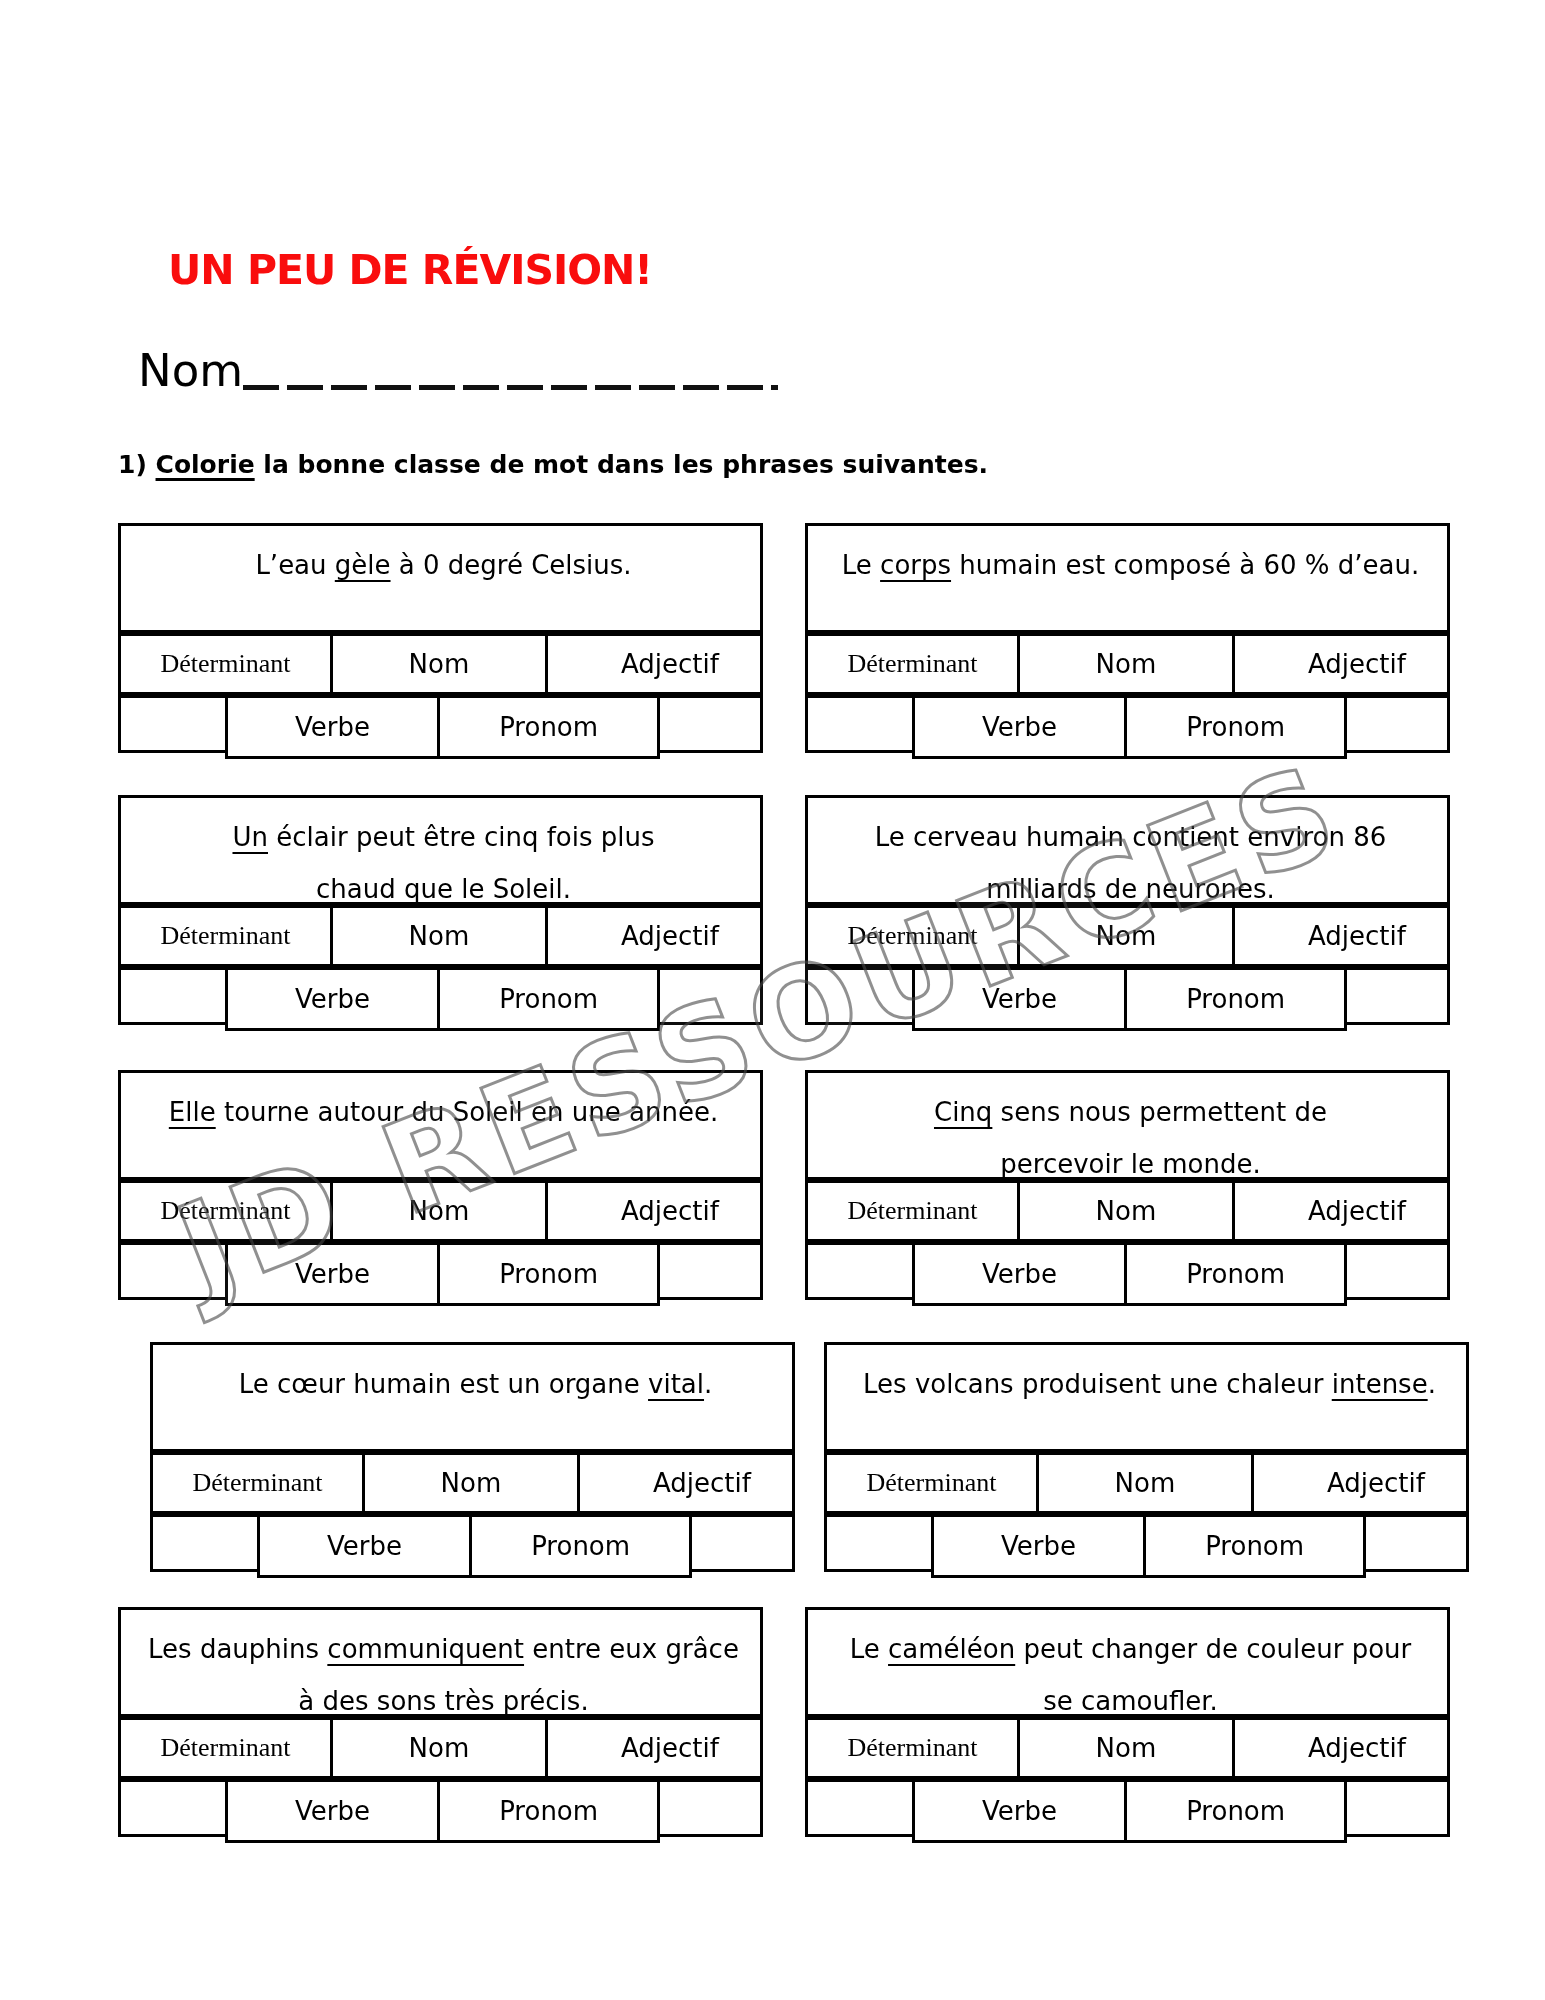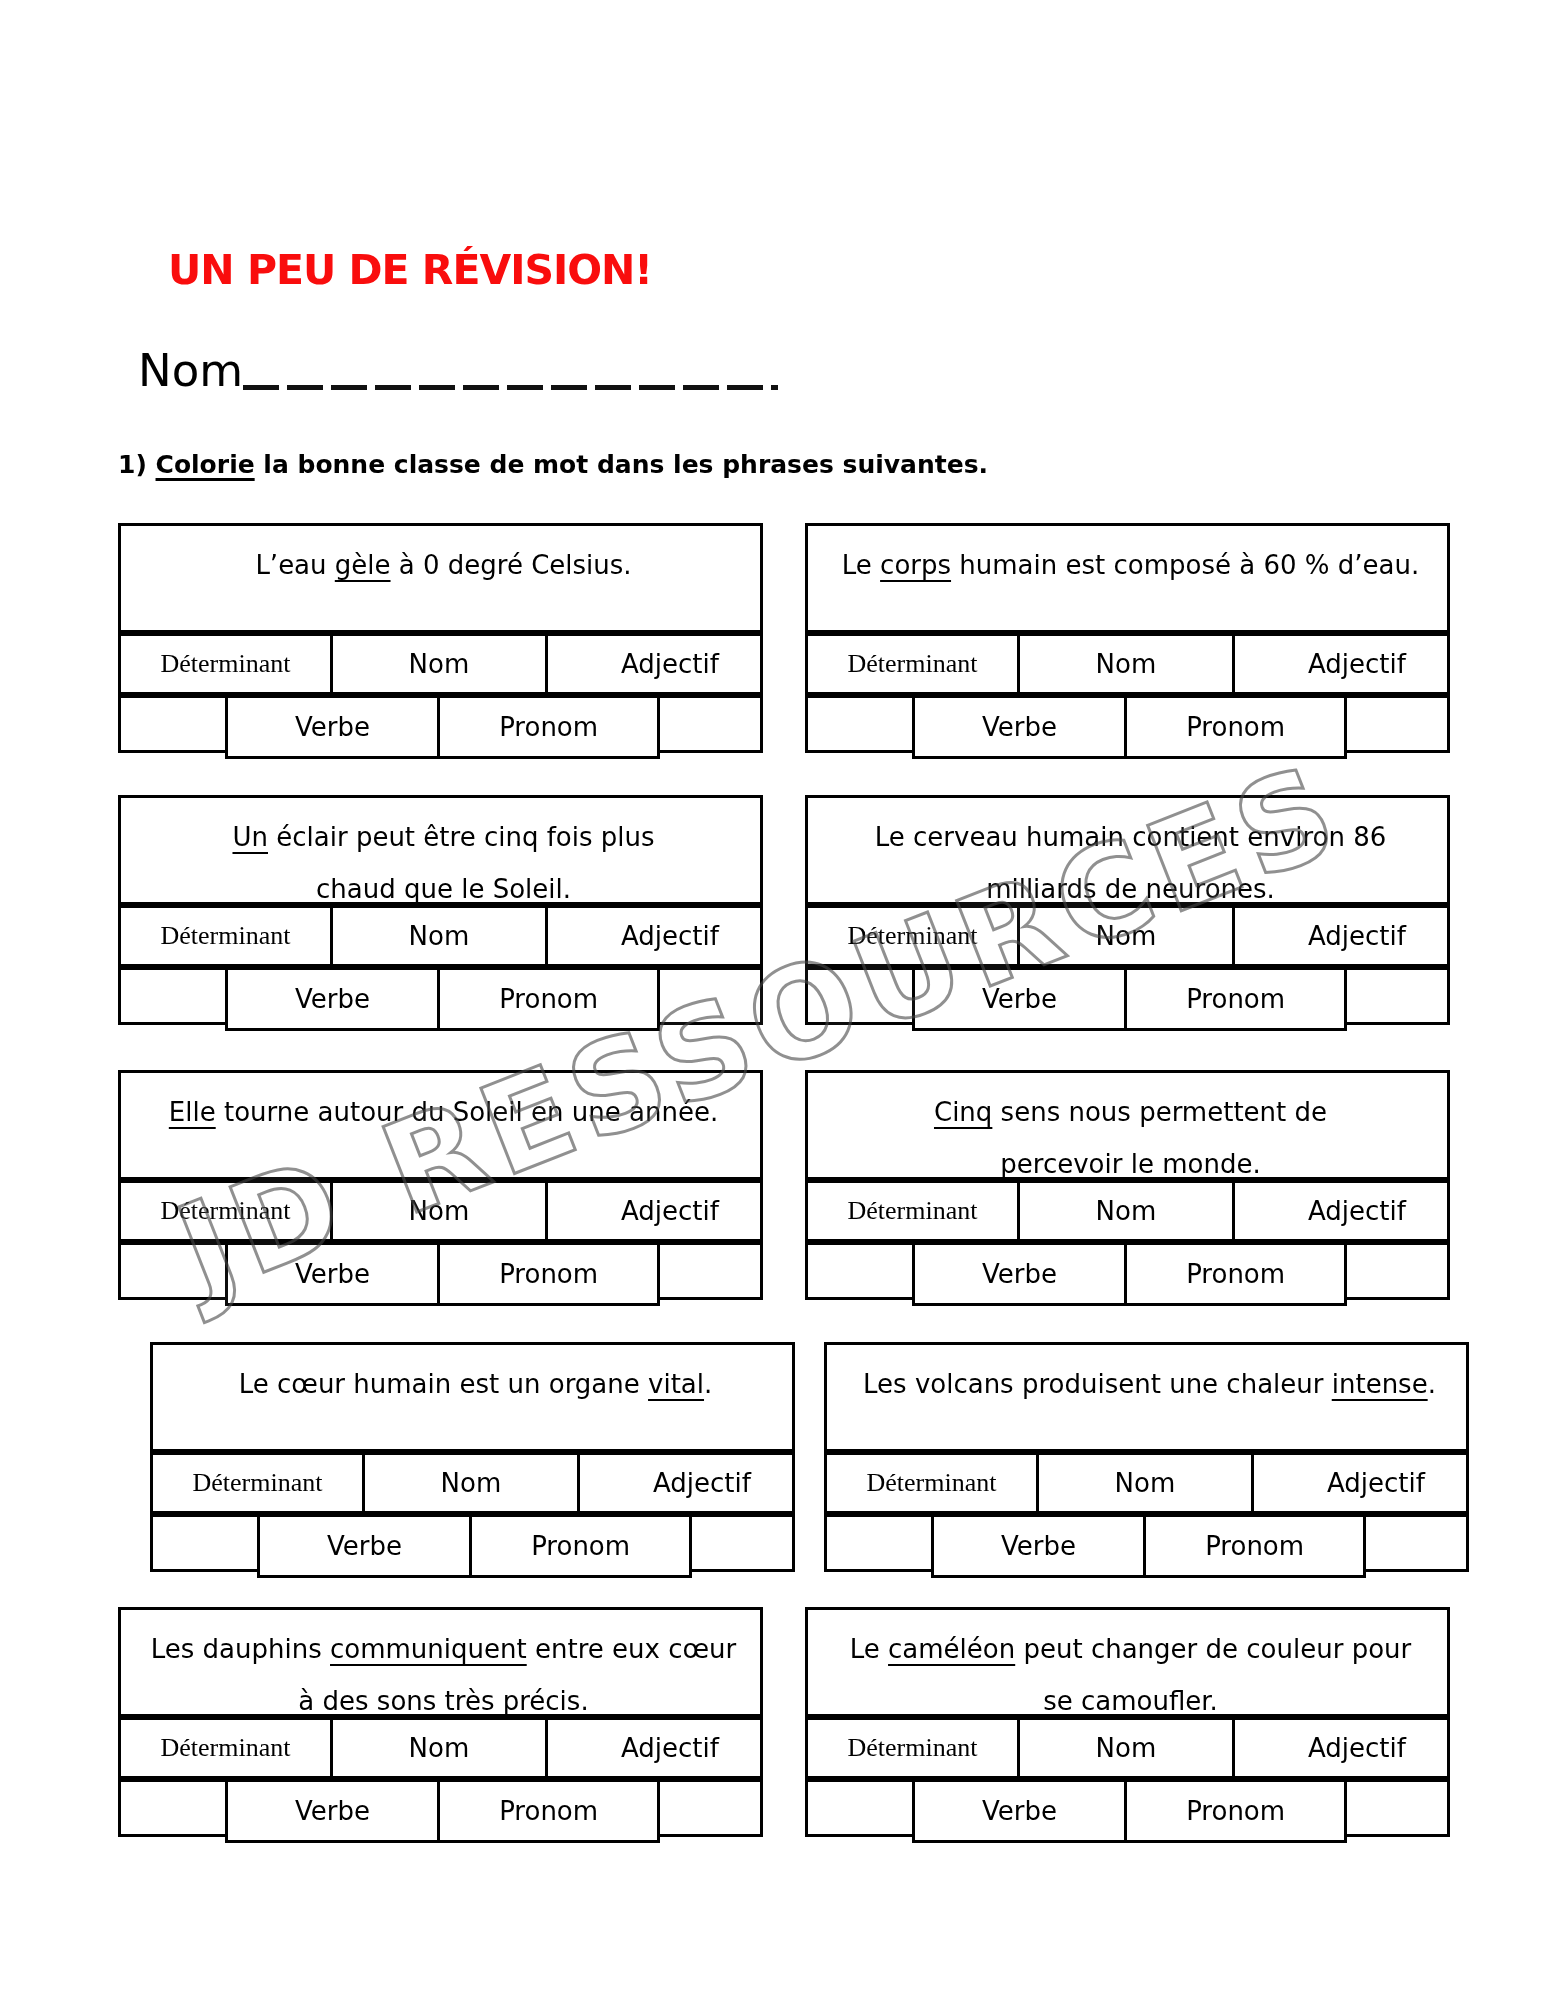--- a/index.html
+++ b/index.html
@@ -215,21 +215,21 @@
   <div class="row r2">
     <div class="cell sp-l"></div>
     <div class="cell c-verbe">Verbe</div>
     <div class="cell c-pronom">Pronom</div>
     <div class="cell sp-r"></div>
   </div>
 </div>
 
 <div class="box pos-8">
   <div class="sentence">
-    <span>Les dauphins </span><span class="u-word">communiquent</span><span> entre eux cœur</span><br>
+    <span>Les dauphins </span><span class="u-word">communiquent</span><span> entre eux grâce</span><br>
     <span>à des sons très précis.</span>
   </div>
   <div class="row r1">
     <div class="cell c-det">Déterminant</div>
     <div class="cell c-nom">Nom</div>
     <div class="cell c-adj">Adjectif</div>
   </div>
   <div class="row r2">
     <div class="cell sp-l"></div>
     <div class="cell c-verbe">Verbe</div>

